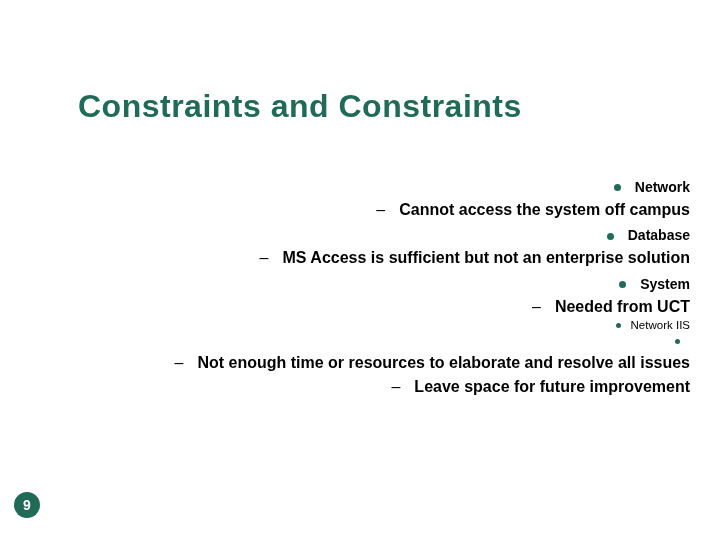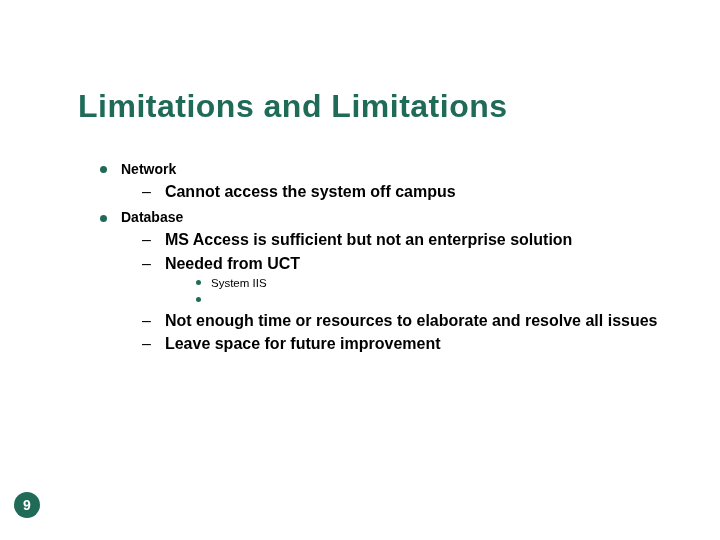--- a/index.html
+++ b/index.html
@@ -15,26 +15,27 @@
     position: absolute;
     top: 88px;
     left: 78px;
     font-size: 32px;
     font-weight: bold;
     color: #1f6b58;
     letter-spacing: 0.5px;
   }
   .content {
     position: absolute;
-    top: 154px;
+    top: 172px;
     left: 100px;
     right: 30px;
     font-size: 13px;
     color: #000;
     line-height: 1.35;
+    text-align: right;
   }
   .lvl1 {
     margin-top: 6px;
     margin-bottom: 2px;
   }
   .lvl1-label {
     font-weight: bold;
     font-size: 14px;
   }
   .lvl2 {
@@ -88,43 +89,46 @@
     display: flex;
     align-items: center;
     justify-content: center;
     font-size: 14px;
     font-weight: bold;
   }
 </style>
 </head>
 <body>
 
-<div class="title">Limitations and Limitations</div>
+<div class="title">Constraints and Constraints</div>
 
 <div class="content">
 
   <div class="lvl1">
     <span class="dot"></span><span class="lvl1-label">Network</span>
   </div>
   <div class="lvl2">
     <span class="dash">–</span><span>Cannot access the system off campus</span>
   </div>
 
   <div class="lvl1">
     <span class="dot"></span><span class="lvl1-label">Database</span>
   </div>
   <div class="lvl2">
     <span class="dash">–</span><span>MS Access is sufficient but not an enterprise solution</span>
   </div>
 
+  <div class="lvl1">
+    <span class="dot"></span><span class="lvl1-label">System</span>
+  </div>
   <div class="lvl2">
     <span class="dash">–</span><span>Needed from UCT</span>
   </div>
   <div class="lvl3">
-    <span class="dot-sm"></span><span>System IIS</span>
+    <span class="dot-sm"></span><span>Network IIS</span>
   </div>
   <div class="lvl3">
     <span class="dot-sm"></span>
   </div>
 
   <div class="lvl2">
     <span class="dash">–</span><span>Not enough time or resources to elaborate and resolve all issues</span>
   </div>
   <div class="lvl2">
     <span class="dash">–</span><span>Leave space for future improvement</span>

